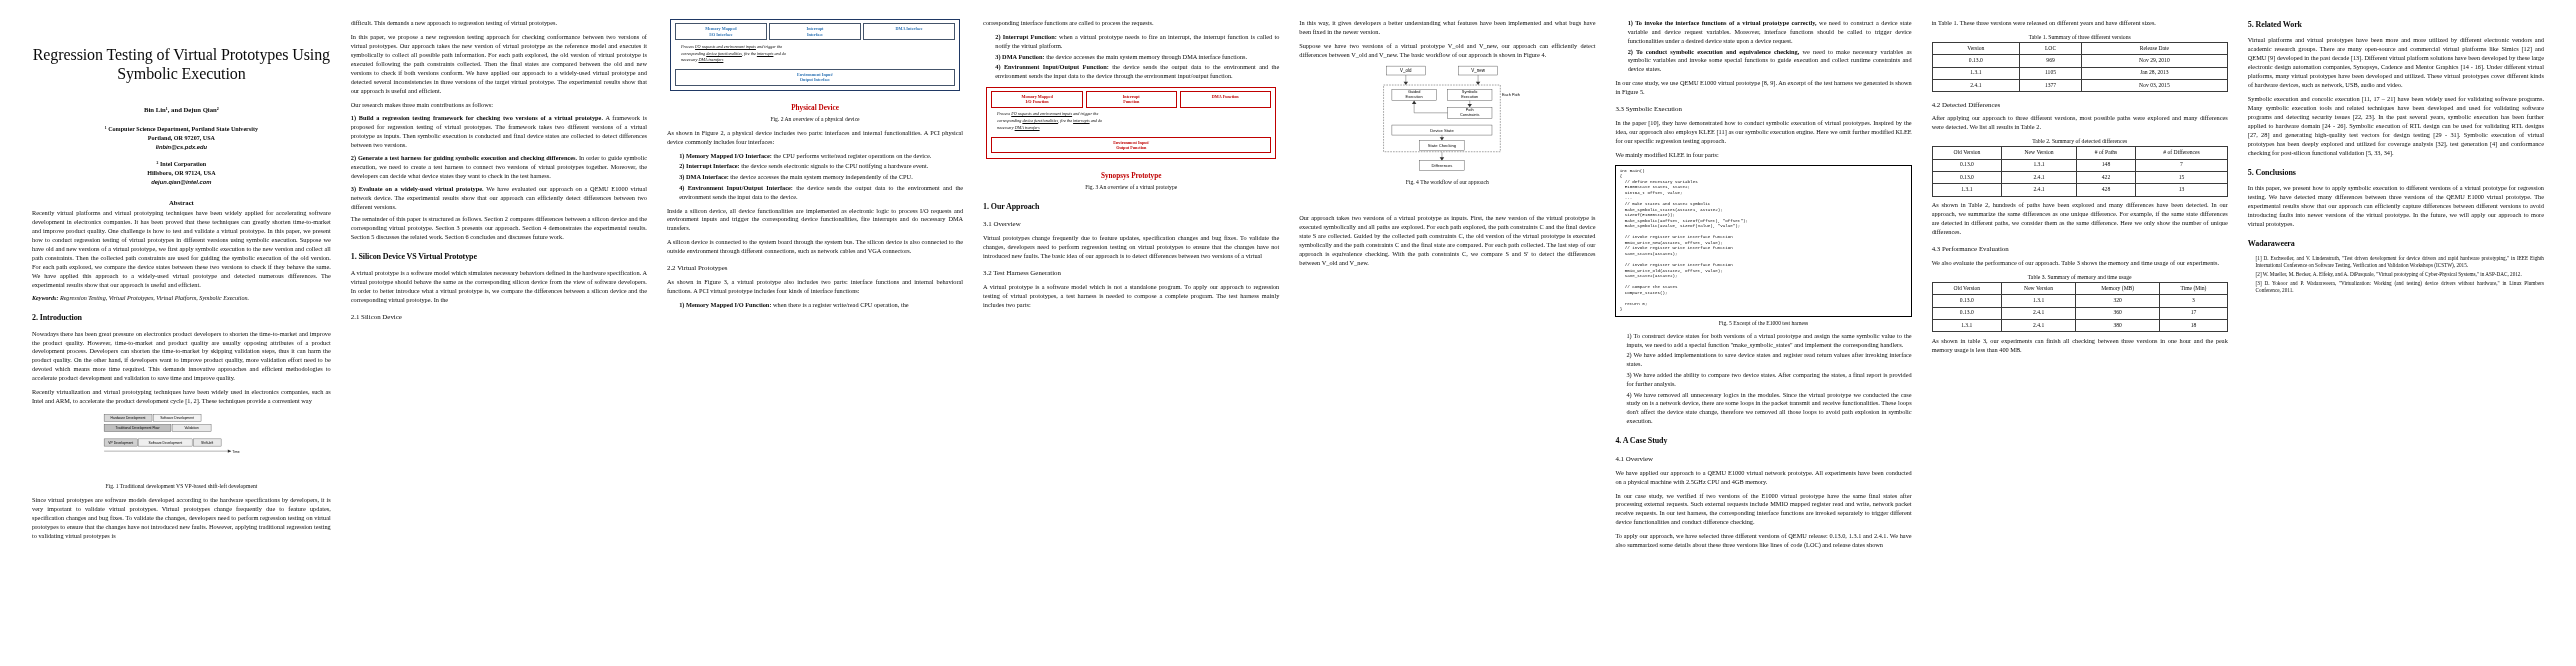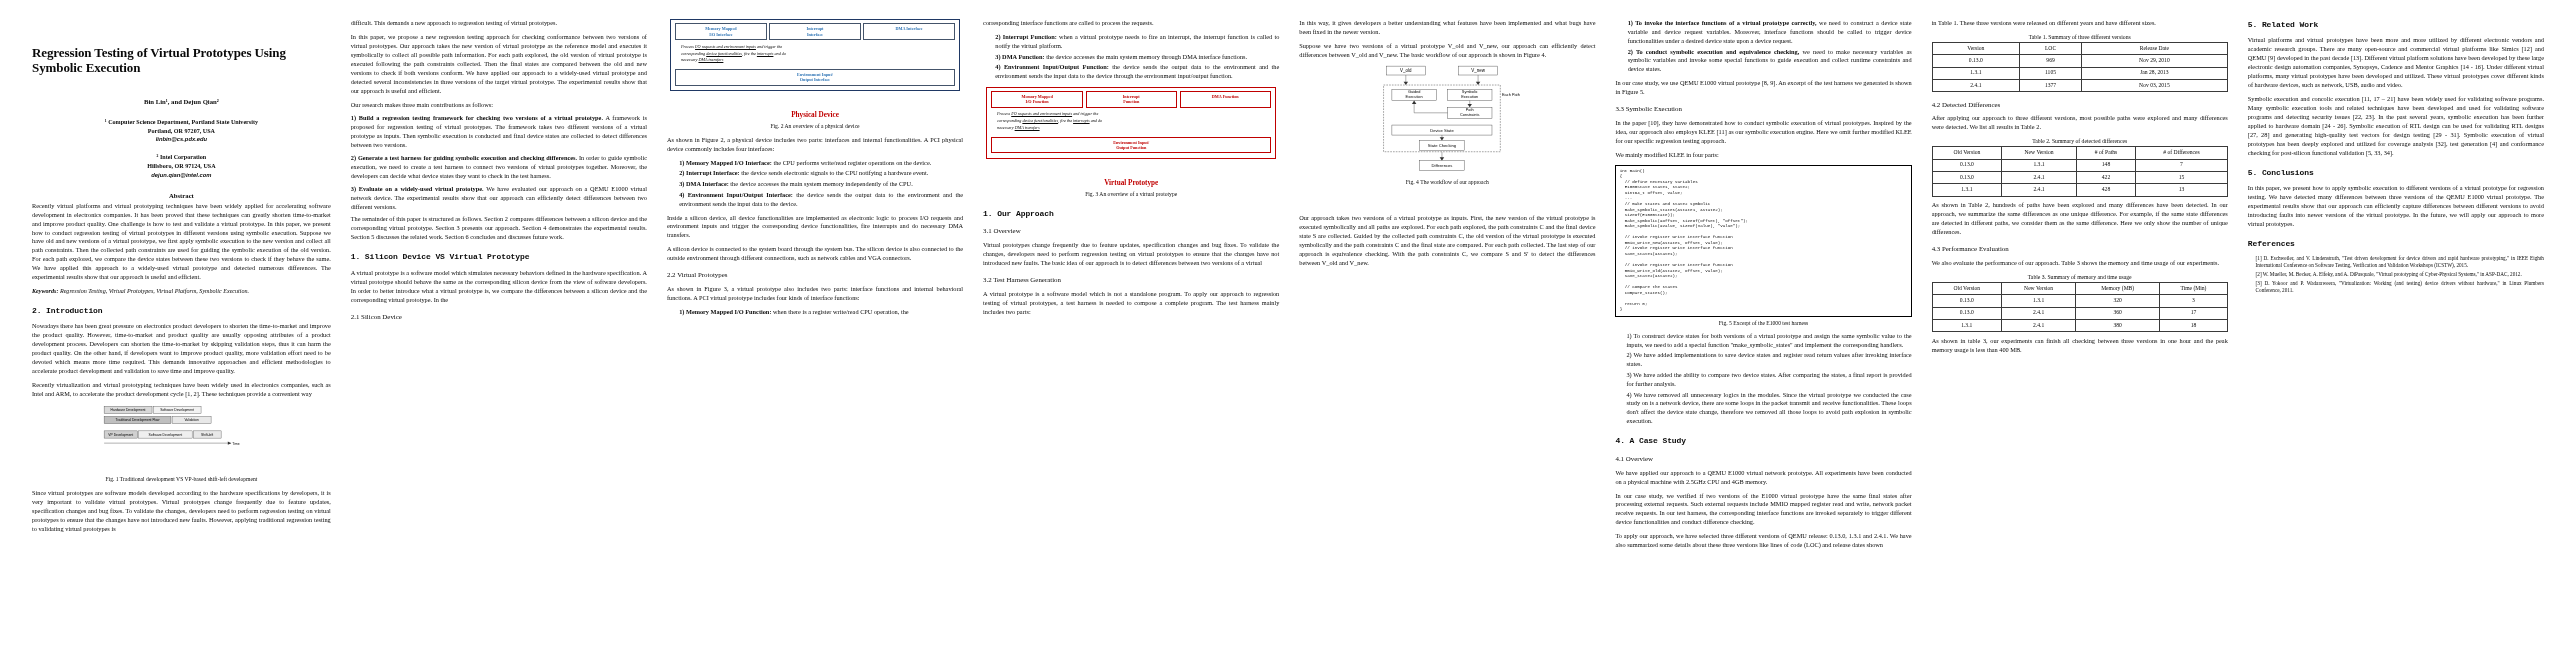--- a/index.html
+++ b/index.html
@@ -18,34 +18,34 @@
     font-size: 6.3px;
     line-height: 1.42;
     text-align: justify;
     position: relative;
   }
   .col.first { width: 367px; }
   p { margin: 0 0 5px 0; text-indent: 0; }
 
   
   .title {
-    font-size: 13px;
-    font-weight: 700;
-    text-align: left;
+    font-size: 16px;
+    font-weight: 400;
+    text-align: center;
     line-height: 1.22;
     margin: 25.6px 0 0 0;
     letter-spacing: -0.1px;
   }
   .authors { text-align:center; font-size:6.7px; font-weight:700; margin-top: 21px; }
   .affil { text-align:center; font-size:6.1px; font-weight:700; margin-top: 11px; line-height:1.45; }
   .affil2 { text-align:center; font-size:6.1px; font-weight:700; margin-top: 9px; line-height:1.45; }
   .email { font-style: italic; font-weight:700; font-family:"Liberation Sans", sans-serif; font-size:5.8px; }
 
   
-  h2.sec { font-size: 8px; font-weight:700; margin: 9px 0 6.1px 0; text-align:left; letter-spacing:-0.1px;font-family:Liberation Mono, monospace; }
+  h2.sec { font-size: 8px; font-weight:700; margin: 9px 0 6.1px 0; text-align:left; letter-spacing:-0.1px; }
   h3.sub { font-size: 6.9px; font-weight:400; margin: 7.2px 0 5px 0; text-align:left; }
   .abs-h { text-align:center; font-size:6.7px; font-weight:700; margin:0 0 1.1px 0; }
   .kw { font-size:6.1px; }
   .kw b { font-style:italic; }
   .kw i { font-style:italic; }
 
   
   ol.num { margin: 1.1px 0 5px 0; padding-left: 15.6px; }
   ol.num > li { margin-bottom: 1.7px; text-align: justify; }
   .contrib { margin:0 0 3.9px 0; }
@@ -77,21 +77,21 @@
     background:#fff;
   }
   .dev .body { padding: 3.9px 5.6px 2.2px 5.6px; font-style:italic; font-size:4.2px; line-height:1.6; text-align:left; }
   .dev .body u { text-decoration: underline; }
   .dev .wide {
     border:0.7px solid #44546a; color:#2e74b5; font-weight:700;
     font-size:4.2px; line-height:1.22; padding:2.2px 1.1px; text-align:center;
     margin-top:2.8px; background:#fff;
   }
   .dev-label {
-    text-align:center; font-weight:700; font-size:7.2px; margin-top:19px;
+    text-align:center; font-weight:700; font-size:7.2px; margin-top:12px;
   }
   .dev-label.phys { color:#c00000; }
   .dev-label.virt { color:#c00000; }
   .dev.virt { border-color:#c00000; }
   .dev.virt .box, .dev.virt .wide { border-color:#c00000; color:#c00000; }
 
   
   pre.code {
     font-family:"Liberation Mono","DejaVu Sans Mono",monospace;
     font-size:4.2px; line-height:1.32; text-align:left;
@@ -251,21 +251,21 @@
           <div class="box" style="white-space:pre-line">DMA Function</div>
         </div>
         <div class="body">
           <div><span>Process </span><u>I/O requests and environment inputs</u><span> and trigger the</span></div>
           <div><span>corresponding </span><u>device functionalities</u><span>, fire the </span><u>interrupts</u><span> and do</span></div>
           <div><span>necessary </span><u>DMA transfers</u></div>
         </div>
         <div class="wide" style="white-space:pre-line">Environment Input/
 Output Function</div>
       </div>
-      <div class="dev-label virt">Virtual Prototype</div>
+      <div class="dev-label virt">Synopsys Prototype</div>
       <div class="figcap">Fig. 3 An overview of a virtual prototype</div>
     </div>
 
     <h2 class="sec">1. Our Approach</h2>
     <h3 class="sub">3.1 Overview</h3>
     <p>Virtual prototypes change frequently due to feature updates, specification changes and bug fixes. To validate the changes, developers need to perform regression testing on virtual prototypes to ensure that the changes have not introduced new faults. The basic idea of our approach is to detect differences between two versions of a virtual</p>
 
     <h3 class="sub">3.2 Test Harness Generation</h3>
     <p>A virtual prototype is a software model which is not a standalone program. To apply our approach to regression testing of virtual prototypes, a test harness is needed to compose a complete program. The test harness mainly includes two parts:</p>
   </div>
@@ -487,21 +487,21 @@
   </div>
 
   <div class="col">
     <h2 class="sec" style="margin-top:0">5. Related Work</h2>
     <p>Virtual platforms and virtual prototypes have been more and more utilized by different electronic vendors and academic research groups. There are many open-source and commercial virtual platforms like Simics [12] and QEMU [9] developed in the past decade [13]. Different virtual platform solutions have been developed by these large electronic design automation companies, Synopsys, Cadence and Mentor Graphics [14 - 16]. Under different virtual platforms, many virtual prototypes have been developed and utilized. These virtual prototypes cover different kinds of hardware devices, such as network, USB, audio and video.</p>
     <p>Symbolic execution and concolic execution [11, 17 – 21] have been widely used for validating software programs. Many symbolic execution tools and related techniques have been developed and used for validating software programs and detecting security issues [22, 23]. In the past several years, symbolic execution has been further applied to hardware domain [24 - 26]. Symbolic execution of RTL design can be used for validating RTL designs [27, 28] and generating high-quality test vectors for design testing [29 - 31]. Symbolic execution of virtual prototypes has been deeply explored and utilized for coverage analysis [32], test generation [4] and conformance checking for post-silicon functional validation [5, 33, 34].</p>
 
     <h2 class="sec">5. Conclusions</h2>
     <p>In this paper, we present how to apply symbolic execution to different versions of a virtual prototype for regression testing. We have detected many differences between three versions of the QEMU E1000 virtual prototype. The experimental results show that our approach can efficiently capture differences between different versions to avoid introducing faults into newer versions of the virtual prototype. In the future, we will apply our approach to more virtual prototypes.</p>
 
-    <h2 class="sec">References</h2>
+    <h2 class="sec">Wadaraweera</h2>
     <ol class="refs" style="list-style:none;padding-left:7.8px">
       <li>[1] D. Eschweiler, and V. Lindenstruth, "Test driven development for device drivers and rapid hardware prototyping," in IEEE Eighth International Conference on Software Testing, Verification and Validation Workshops (ICSTW), 2015.</li>
       <li>[2] W. Mueller, M. Becker, A. Elfeky, and A. DiPasquale, "Virtual prototyping of Cyber-Physical Systems," in ASP-DAC, 2012.</li>
       <li>[3] D. Yokoor and P. Wadaraweera, "Virtualization: Working (and testing) device drivers without hardware," in Linux Plumbers Conference, 2011.</li>
     </ol>
   </div>
 
 </div>
 
 

